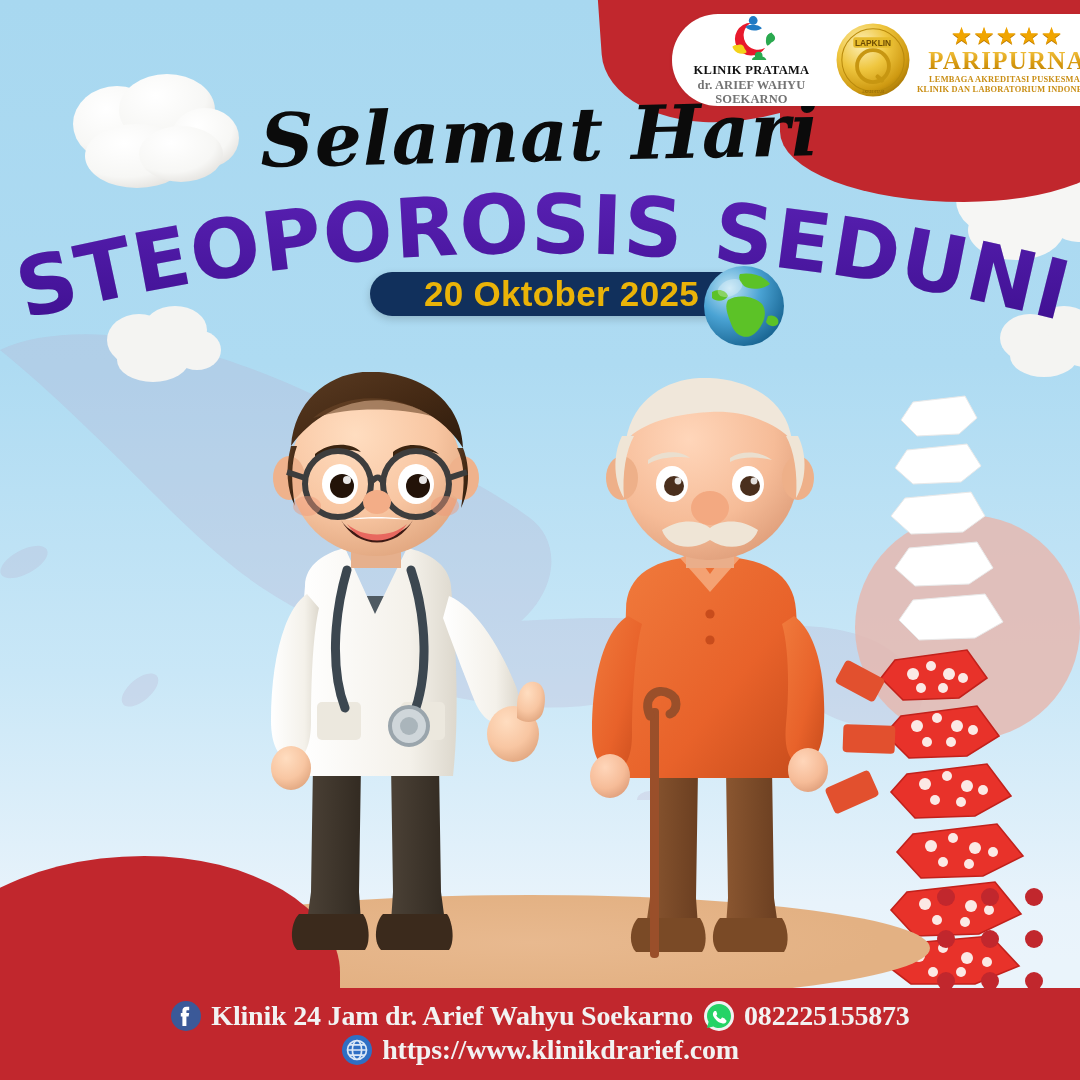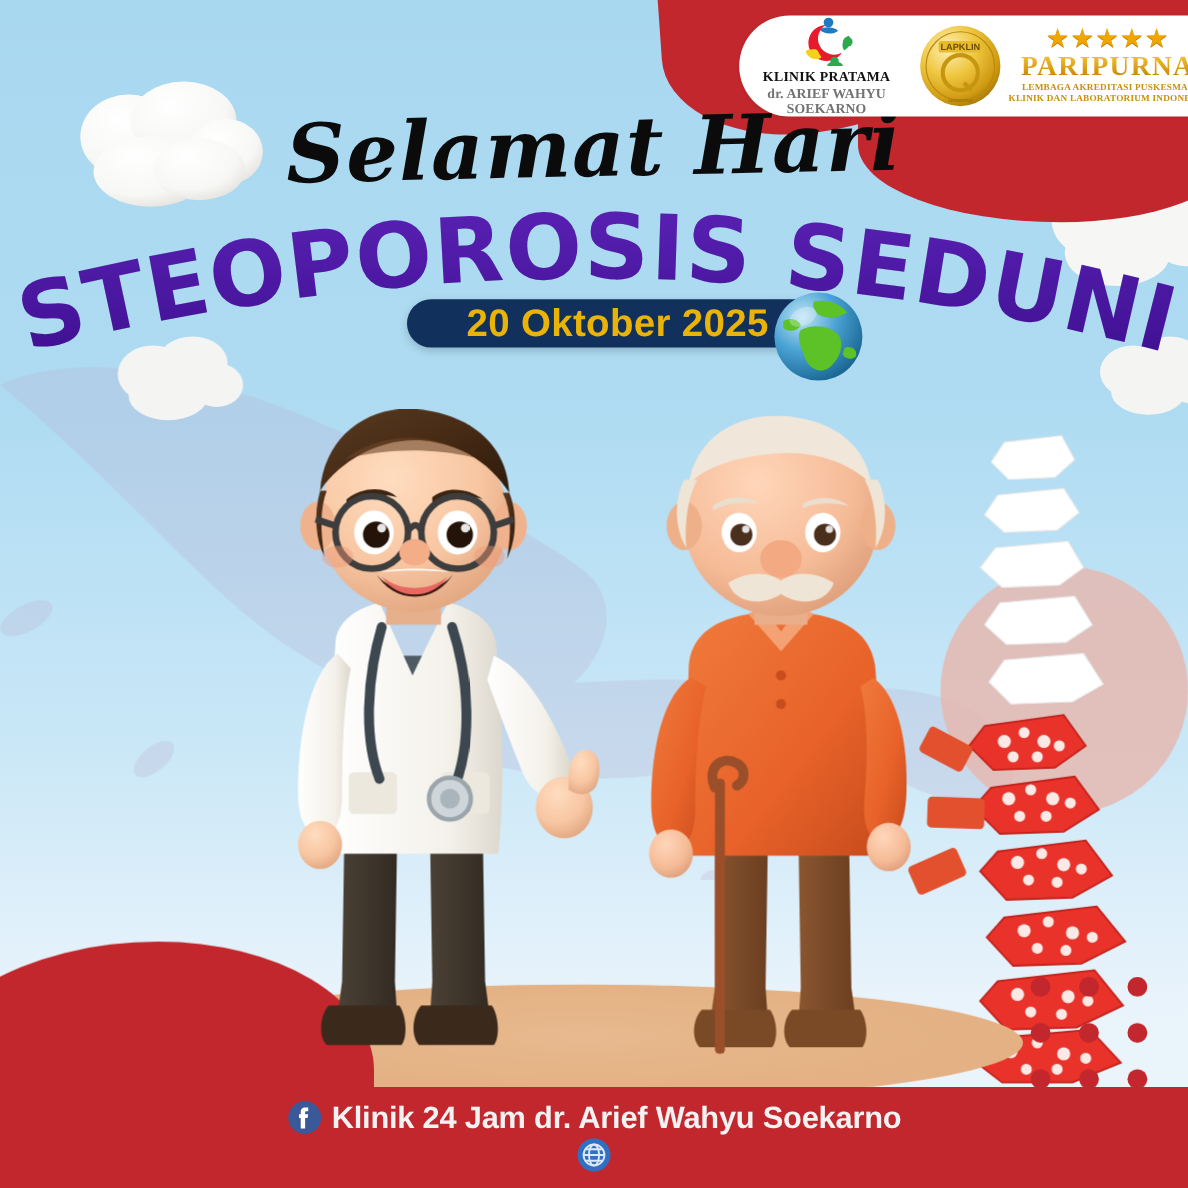--- a/index.html
+++ b/index.html
@@ -153,21 +153,21 @@
   .dot-grid i { display:block; width:18px; height:18px; background:#c1272d; border-radius:50%; }
 
   
   .footer {
     position:absolute; left:0; bottom:0; width:1080px; height:92px;
     background:#c1272d; color:#f2f2f2; z-index:9;
     display:flex; flex-direction:column; justify-content:center;
     padding:4px 0 6px 0;
   }
   .frow { display:flex; align-items:center; justify-content:center; gap:10px;
-          font-size:28px; font-weight:600; letter-spacing:-.2px; line-height:1.05; }
+          font-size:28px; font-weight:600; letter-spacing:-.2px; line-height:1.05;font-family:Liberation Serif, serif; }
   .frow.row2 { margin-top:2px; }
   .fitem { display:flex; align-items:center; gap:9px; }
   .ficon { width:32px; height:32px; flex:none; }
   .ficon svg { width:100%; height:100%; display:block; }
 </style>
 </head>
 <body>
 
 <div id="poster">
 
@@ -600,32 +600,43 @@
         <span class="ficon">
           <svg viewBox="0 0 32 32">
               <circle cx="16" cy="16" r="15" fill="#3b5998"></circle>
             <path d="M18.6 16.4h-2.2V26h-4V16.4h-1.6v-3.4h1.6v-2c0-2.6 1.1-4.2 4.2-4.2h2.6v3.4h-1.6c-1.2 0-1.2.4-1.2 1.3v1.5h2.8z" fill="#fff"></path>
             </svg>
         </span>
         <span>Klinik 24 Jam dr. Arief Wahyu Soekarno</span>
       </div>
 
 
+      <div class="fitem">
+        <span class="ficon">
+          <svg viewBox="0 0 32 32">
+              <circle cx="16" cy="16" r="15" fill="#f2f2f2"></circle>
+            <path d="M16 4C9.4 4 4 9.4 4 16c0 2.1.6 4.1 1.6 5.8L4 28l6.4-1.6C12.1 27.4 14 28 16 28c6.6 0 12-5.4 12-12S22.6 4 16 4z" fill="#25d366"></path>
+            <path d="M21.6 18.6c-.3-.2-1.8-.9-2.1-1s-.5-.1-.7.2-.8 1-.9 1.2-.3.2-.6.1c-1.7-.8-2.8-1.5-3.9-3.4-.3-.5.3-.5.8-1.5.1-.2 0-.4 0-.5s-.7-1.6-.9-2.2c-.2-.6-.5-.5-.7-.5h-.6c-.2 0-.6.1-.9.4-.3.3-1.2 1.2-1.2 2.8s1.2 3.3 1.4 3.5c.2.2 2.4 3.7 5.8 5 2.1.8 2.9.9 4 .7.6-.1 1.8-.8 2.1-1.5.3-.7.3-1.4.2-1.5-.1-.2-.3-.3-.6-.4z" fill="#fff"></path>
+            </svg>
+        </span>
+        <span>082225155873</span>
+      </div>
     </div>
 
     <div class="frow row2">
 
       <div class="fitem">
         <span class="ficon">
           <svg viewBox="0 0 32 32">
               <circle cx="16" cy="16" r="15" fill="#2f6fc4"></circle>
             <g fill="none" stroke="#dbe8f7" stroke-width="1.7">
               <circle cx="16" cy="16" r="9.5"></circle>
               <ellipse cx="16" cy="16" rx="4.6" ry="9.5"></ellipse>
               <path d="M6.6 16h18.8M8.2 10.8h15.6M8.2 21.2h15.6"></path>
               </g>
             </svg>
         </span>
+        <span>https://www.klinikdrarief.com</span>
       </div>
     </div>
   </div>
 
 </div>
 
 </body></html>

